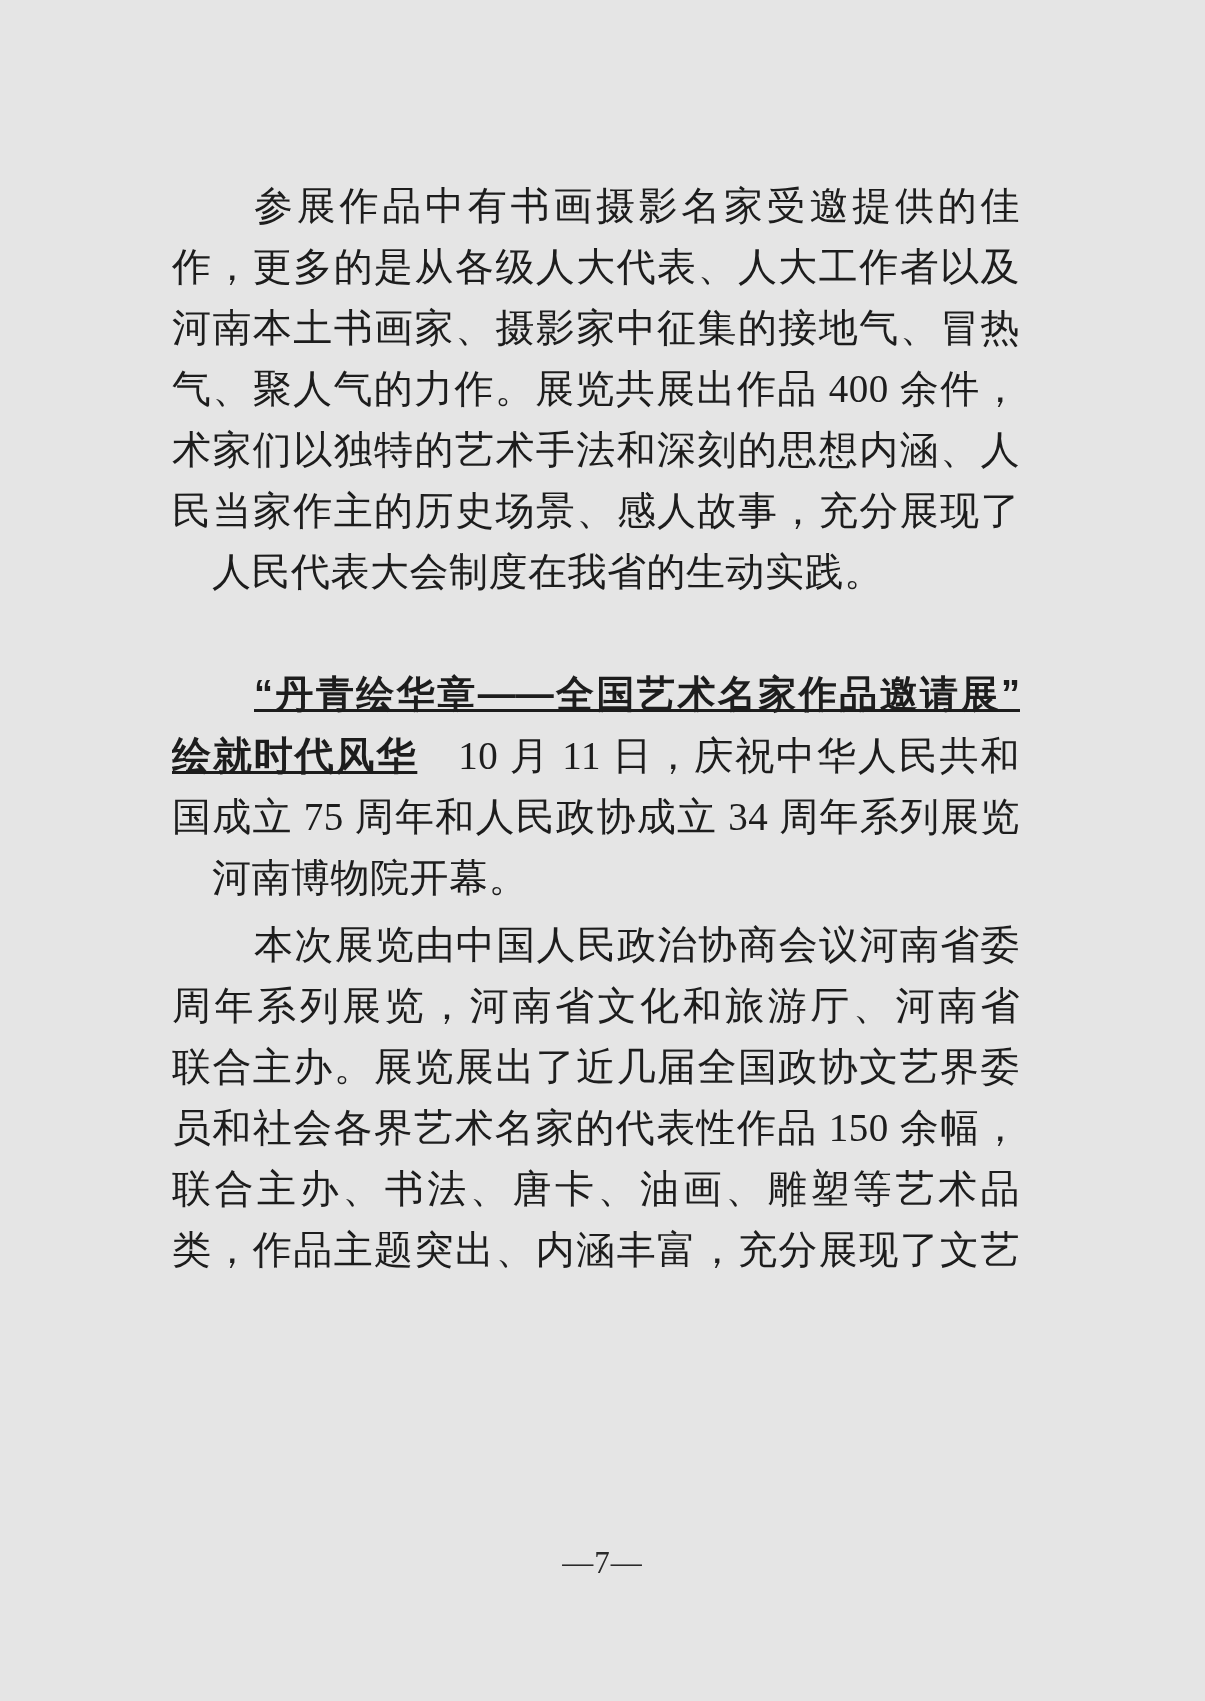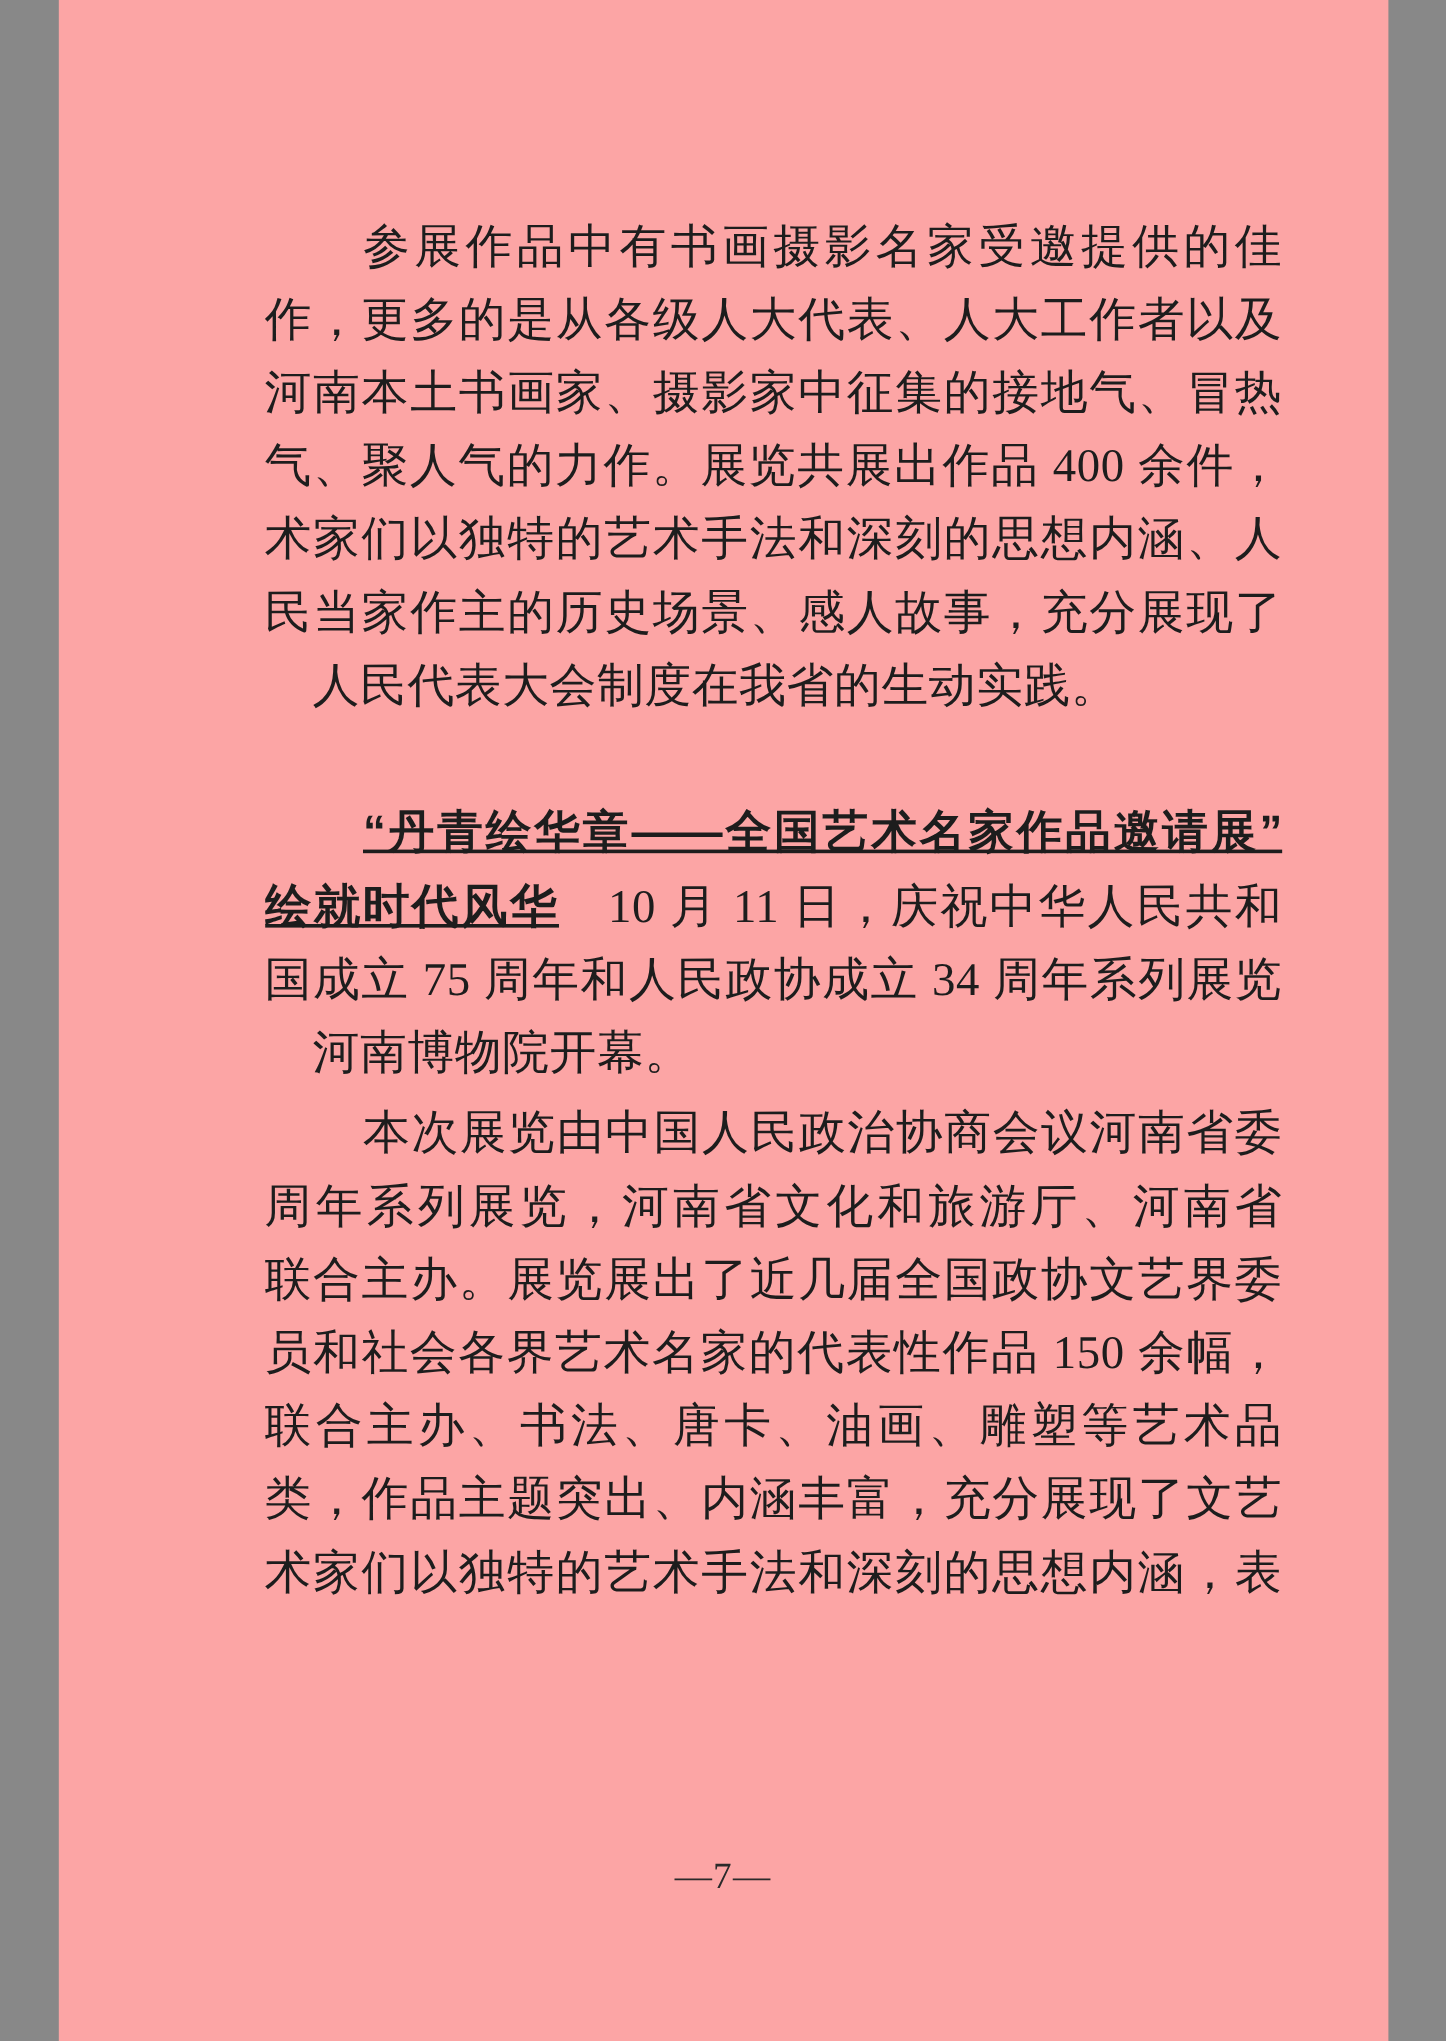--- a/index.html
+++ b/index.html
@@ -2,24 +2,24 @@
 <html><head>
 <meta charset="utf-8">
 <style>
   html, body {
     margin: 0;
     padding: 0;
     background: #888;
   }
   .page {
     position: relative;
-    width: 1108px;
+    width: 1205px;
     height: 1701px;
     margin: 0 auto;
-    background: #fca5a5;
+    background: #e5e5e5;
     color: #1d1d1d;
     font-family: "Liberation Serif", serif;
     overflow: hidden;
   }
   .content {
     position: absolute;
     left: 172px;
     top: 175px;
     width: 848px;
   }
@@ -98,19 +98,18 @@
       <div class="line short">河南博物院开幕。</div>
     </section>
 
     <section class="paragraph para-3">
       <div class="line indent2">本次展览由中国人民政治协商会议河南省委</div>
       <div class="line">周年系列展览，河南省文化和旅游厅、河南省</div>
       <div class="line">联合主办。展览展出了近几届全国政协文艺界委</div>
       <div class="line">员和社会各界艺术名家的代表性作品 150 余幅，</div>
       <div class="line">联合主办、书法、唐卡、油画、雕塑等艺术品</div>
       <div class="line">类，作品主题突出、内涵丰富，充分展现了文艺</div>
-      <div class="line">术家们以独特的艺术手法和深刻的思想内涵，表</div>
     </section>
 
   </main>
 
   <footer class="page-footer">—7—</footer>
 </div>
 
 </body></html>

